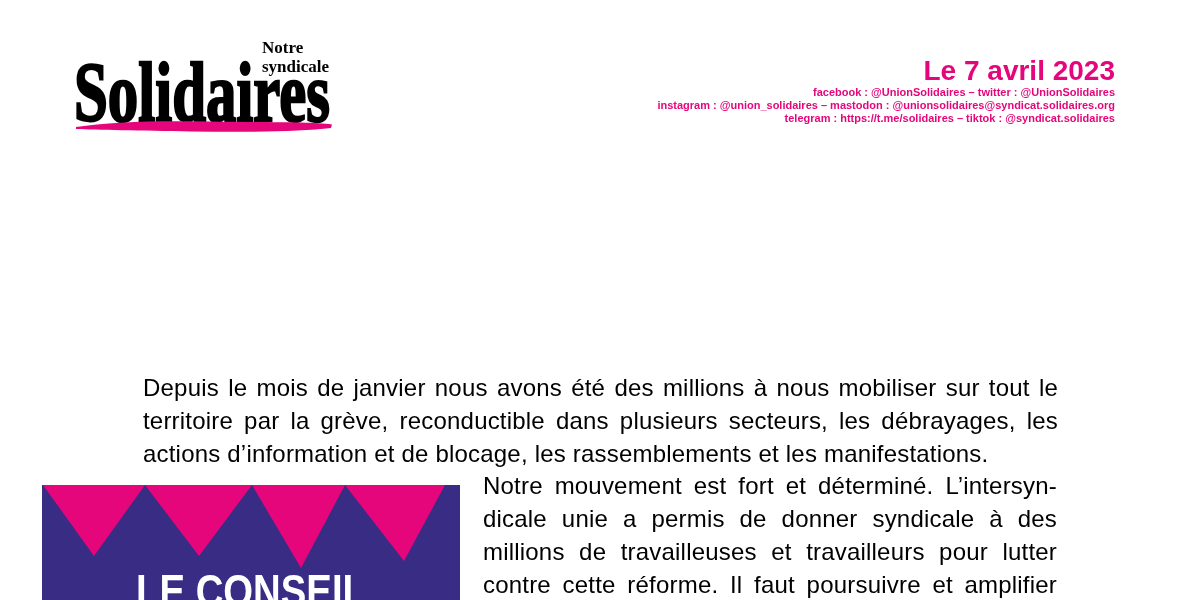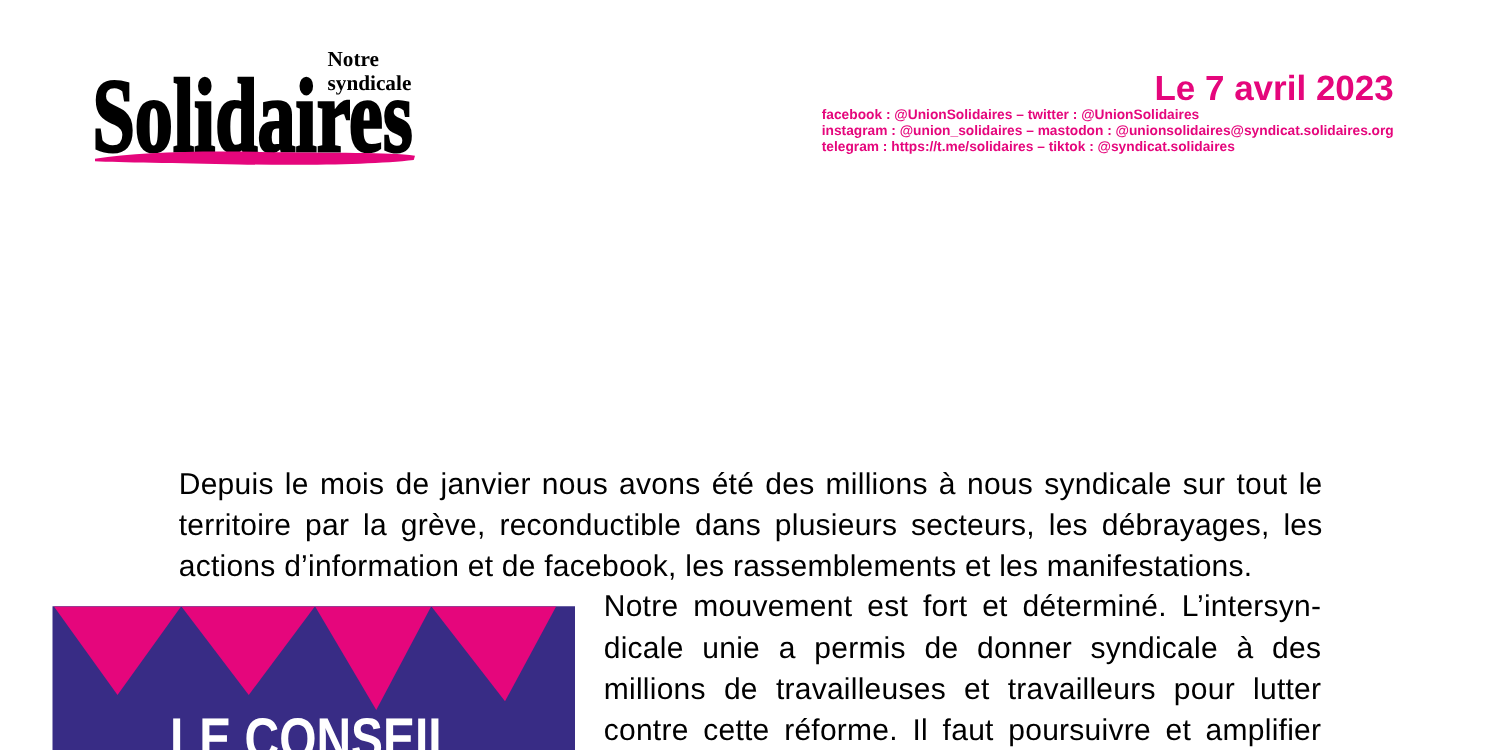--- a/index.html
+++ b/index.html
@@ -37,21 +37,21 @@
 
   
   .dateline {
     position: absolute; right: 85px; top: 55px;
     color: var(--pink); font-weight: bold; font-size: 28px;
     text-align: right; letter-spacing: 0;
   }
   .social {
     position: absolute; right: 85px; top: 86px;
     color: var(--pink); font-weight: bold; font-size: 11px;
-    line-height: 13.2px; text-align: left; white-space: nowrap;
+    line-height: 13.2px; text-align: right; white-space: nowrap;
   }
 
   
   .headline-wrap { position: absolute; left: 45px; top: 180px; width: 1115px; height: 155px; }
   .headline-svg text {
     font-family: "Liberation Sans", sans-serif;
     font-weight: bold; font-size: 175px;
     fill: var(--pink);
   }
 
@@ -100,23 +100,23 @@
 
   <div class="dateline">Le 7 avril 2023</div>
   <div class="social">
     <div>facebook : @UnionSolidaires – twitter : @UnionSolidaires</div>
     <div>instagram : @union_solidaires – mastodon : @unionsolidaires@syndicat.solidaires.org</div>
     <div>telegram : https://t.me/solidaires – tiktok : @syndicat.solidaires</div>
   </div>
 
 
   <div class="intro">
-    <div class="line just">Depuis le mois de janvier nous avons été des millions à nous syndicale sur tout le</div>
+    <div class="line just">Depuis le mois de janvier nous avons été des millions à nous mobiliser sur tout le</div>
     <div class="line just">territoire par la grève, reconductible dans plusieurs secteurs, les débrayages, les</div>
-    <div class="line">actions d’information et de facebook, les rassemblements et les manifestations.</div>
+    <div class="line">actions d’information et de blocage, les rassemblements et les manifestations.</div>
   </div>
 
   <div class="banner">
     <svg width="418" height="115" viewBox="0 0 418 115">
       <polygon class="tri" points="1,0 103,0 52,71"></polygon>
       <polygon class="tri" points="103,0 210,0 157,71"></polygon>
       <polygon class="tri" points="210,0 303,0 259,83"></polygon>
       <polygon class="tri" points="303,0 403,0 362,76"></polygon>
       <text class="banner-title-text" x="209" y="122" text-anchor="middle" textLength="230" lengthAdjust="spacingAndGlyphs">LE CONSEIL</text>
     </svg>

